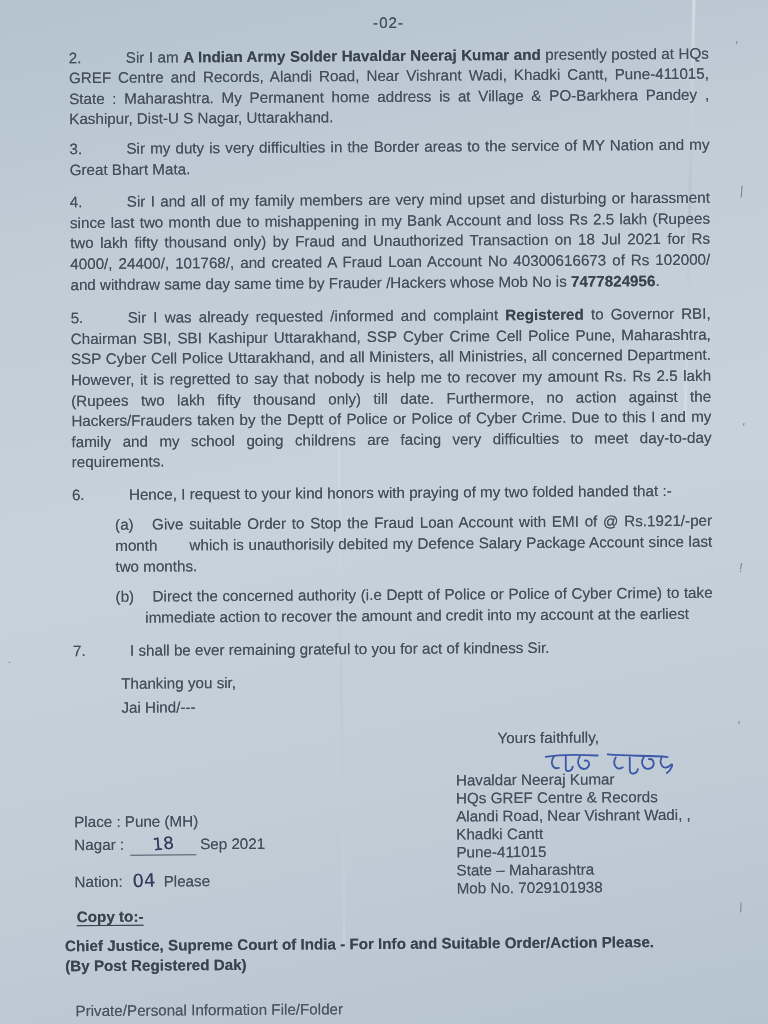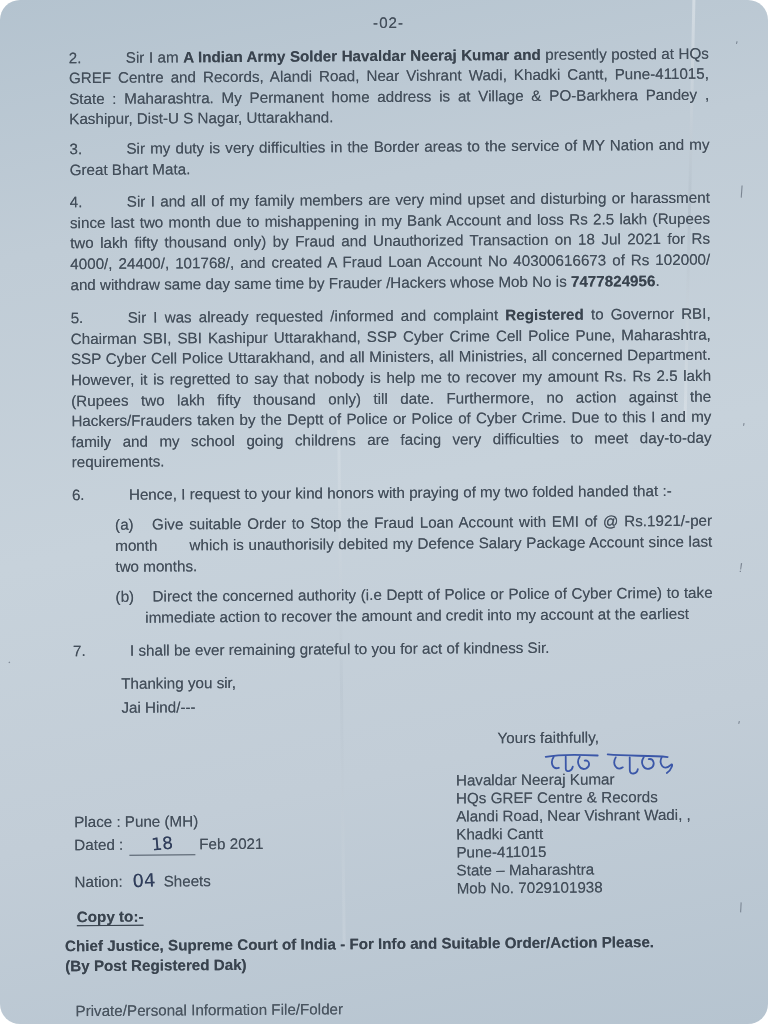--- a/index.html
+++ b/index.html
@@ -1,21 +1,20 @@
 <!DOCTYPE html>
 <html><head>
 <meta charset="utf-8">
 <style>
   html,body{margin:0;padding:0;}
   .page{
     width:768px;height:1024px;position:relative;overflow:hidden;
     background:linear-gradient(168deg,#b4c3cf 0%,#c0ccd6 22%,#c7d2db 48%,#c2cdd7 72%,#b6c4d0 100%);
     font-family:"Liberation Sans",sans-serif;
     color:#434e5a;
-    border-radius:20px;
   }
   .crease{position:absolute;top:0;width:3px;background:linear-gradient(180deg,rgba(255,255,255,.35),rgba(120,135,150,.14),rgba(255,255,255,.25));pointer-events:none;}
   .crease.c1{left:688px;height:420px;transform:rotate(1.2deg);}
   .crease.c2{left:340px;top:430px;height:520px;opacity:.5;transform:rotate(-.6deg);}
   .sheet{
     position:absolute;inset:0;padding:13px 56px 0 72px;
     transform:rotate(-0.4deg);
     font-size:15.2px;line-height:20.6px;
     text-shadow:0 0 .6px rgba(67,78,90,.75);
   }
@@ -72,22 +71,22 @@
     <div class="para sub"><span class="pnum">(b)</span><span>Direct the concerned authority (i.e Deptt of Police or Police of Cyber Crime) to take &nbsp;&nbsp;&nbsp;&nbsp;&nbsp;&nbsp; immediate action to recover the amount and credit into my account at the earliest</span></div>
 
     <div class="para" style="margin-top:13px"><span class="pnum">7.</span><span>I shall be ever remaining grateful to you for act of kindness Sir.</span></div>
 
     <div class="indent1">Thanking you sir,</div>
     <div class="jai">Jai Hind/---</div>
 
     <div class="sign-row">
       <div class="footer-left">
         <div>Place : Pune (MH)</div>
-        <div class="date-line"><span>Dated :</span><span class="date-slot"><span class="hand">18</span></span><span>Feb 2021</span></div>
-        <div class="encls-line"><span>Nation:</span><span class="hand">04</span><span>Sheets</span></div>
+        <div class="date-line"><span>Nagar :</span><span class="date-slot"><span class="hand">18</span></span><span>Sep 2021</span></div>
+        <div class="encls-line"><span>Nation:</span><span class="hand">04</span><span>Please</span></div>
       </div>
 
       <div class="sign-block">
         <div class="salutation">Yours faithfully,</div>
         <div class="sig-wrap" title="नीरज कुमार">
           <svg width="132" height="30" viewBox="0 0 132 30">
             <g fill="none" stroke="#3b57a8" stroke-width="1.8" stroke-linecap="round">
               <path d="M2,8 C18,5 38,6 54,7"></path>
               <path d="M10,8 C6,14 9,21 15,19"></path>
               <path d="M22,8 L22,20 C22,24 28,23 29,18"></path>

